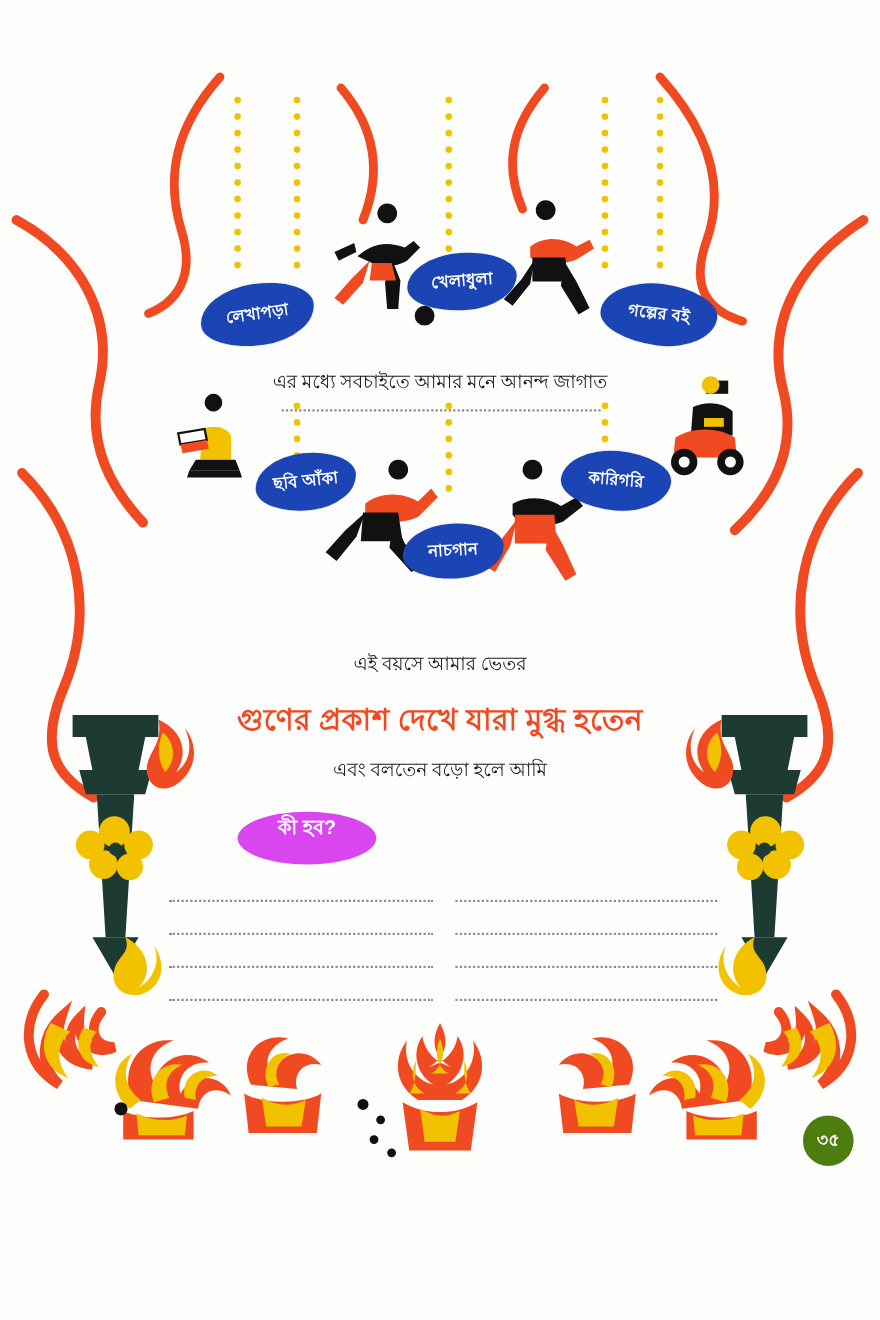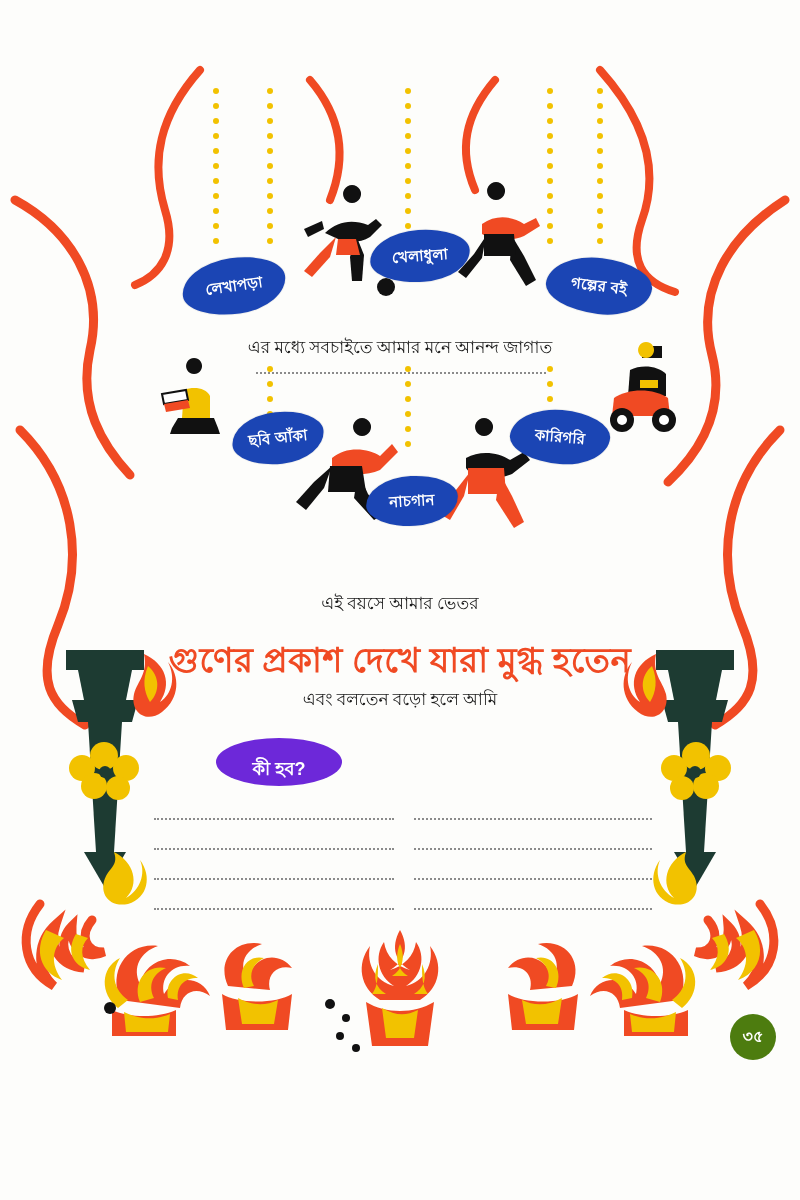--- a/index.html
+++ b/index.html
@@ -59,25 +59,25 @@
     font-weight: bold;
     text-align: center;
     line-height: 1.1;
     box-shadow: 0 0 0 1px rgba(0,0,0,0.05);
     letter-spacing: .2px;
   }
 
   
   .oval {
     position: absolute;
-    background: #6d28d9;
+    background: #d946ef;
     color: #ffffff;
     border-radius: 50%/50%;
     display: flex;
-    align-items: flex-end;
+    align-items: flex-start;
     justify-content: center;
     font-size: 18px;
     font-weight: bold;
     text-align: center;
   }
 
   
   .ctext {
     position: absolute;
     width: 100%;
@@ -85,21 +85,21 @@
     text-align: center;
     font-size: 17px;
     color: #1a1a1a;
     font-family: "Liberation Serif", serif;
   }
   .bigline {
     position: absolute;
     width: 100%;
     left: 0;
     text-align: center;
-    font-size: 34px;
+    font-size: 27px;
     font-weight: bold;
     color: #f04a23;
     font-family: "Liberation Serif", serif;
     letter-spacing: .5px;
   }
 
   
   .rule {
     position: absolute;
     border-bottom: 2px dotted #8b8b8b;

